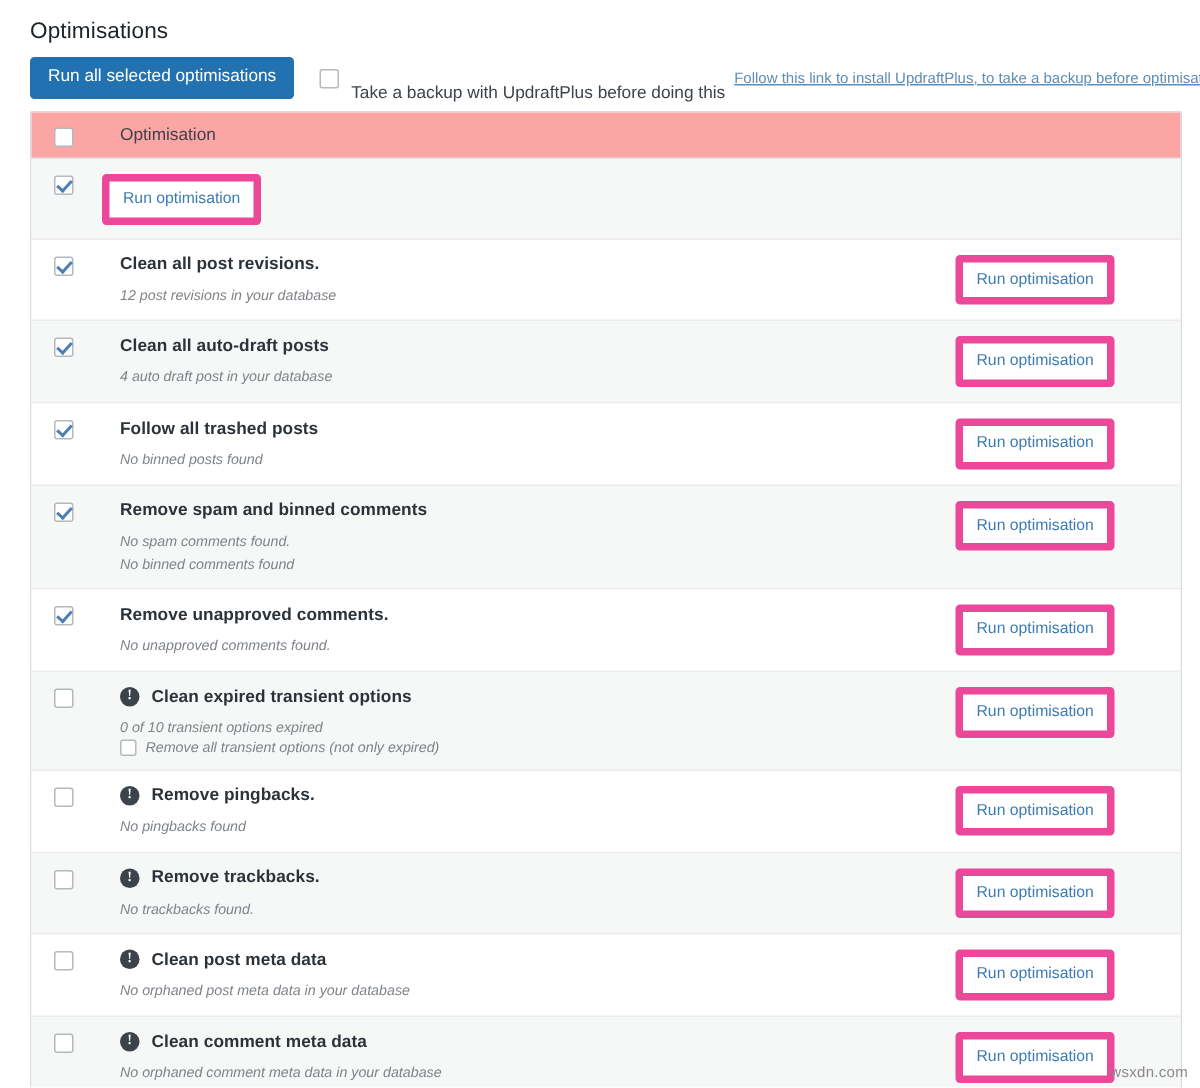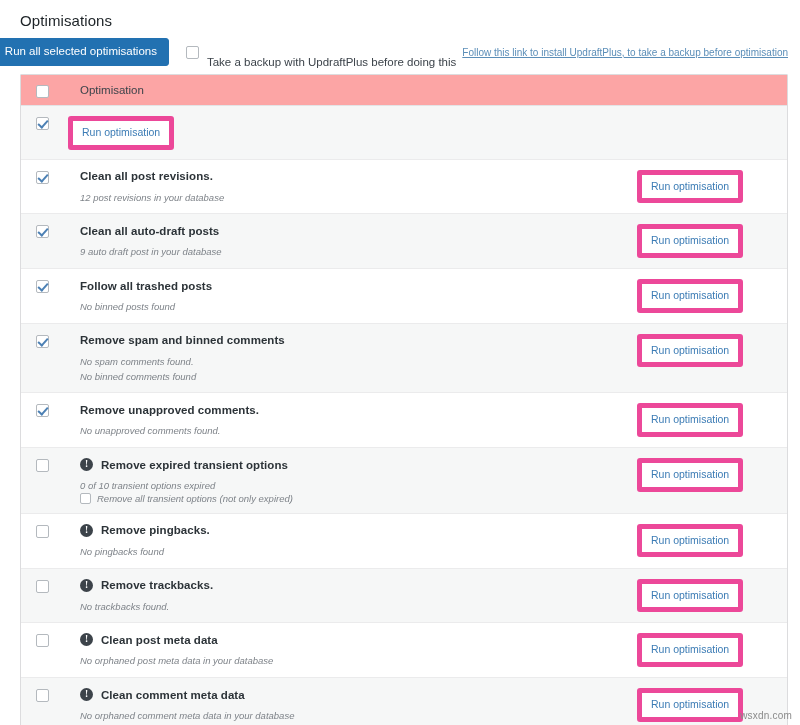--- a/index.html
+++ b/index.html
@@ -33,21 +33,20 @@
   }
 
   .toolbar {
     position: absolute;
     left: 20px;
     top: 40px;
     right: 12px;
     height: 24px;
     display: flex;
     align-items: center;
-    justify-content: flex-end;
   }
 
   .btn-primary {
     background: #2271b1;
     border: 1px solid #2271b1;
     color: #ffffff;
     font-family: "Liberation Sans", sans-serif;
     font-size: 11.5px;
     line-height: 1;
     padding: 7px 11px 8px 11px;
@@ -289,21 +288,21 @@
           </div>
         </div>
         <div class="row alt">
           <div class="col-cb">
             <input type="checkbox" class="cb" checked="" style="">
           </div>
           <div class="col-main">
             <div class="opt-head">
               <span class="opt-name">Clean all auto-draft posts</span>
             </div>
-            <div class="opt-desc">9 auto draft post in your database</div>
+            <div class="opt-desc">4 auto draft post in your database</div>
           </div>
           <div class="col-action">
             <button class="btn-secondary">Run optimisation</button>
           </div>
         </div>
         <div class="row plain">
           <div class="col-cb">
             <input type="checkbox" class="cb" checked="" style="">
           </div>
           <div class="col-main">
@@ -345,21 +344,21 @@
             <button class="btn-secondary">Run optimisation</button>
           </div>
         </div>
         <div class="row alt">
           <div class="col-cb">
             <input type="checkbox" class="cb" style="">
           </div>
           <div class="col-main">
             <div class="opt-head">
               <span class="info-icon">!</span>
-              <span class="opt-name">Remove expired transient options</span>
+              <span class="opt-name">Clean expired transient options</span>
             </div>
             <div class="opt-desc">0 of 10 transient options expired</div>
             <div class="sub-check">
               <input type="checkbox" class="cb" style="">
               <span class="sub-check-label">Remove all transient options (not only expired)</span>
             </div>
           </div>
           <div class="col-action">
             <button class="btn-secondary">Run optimisation</button>
           </div>

